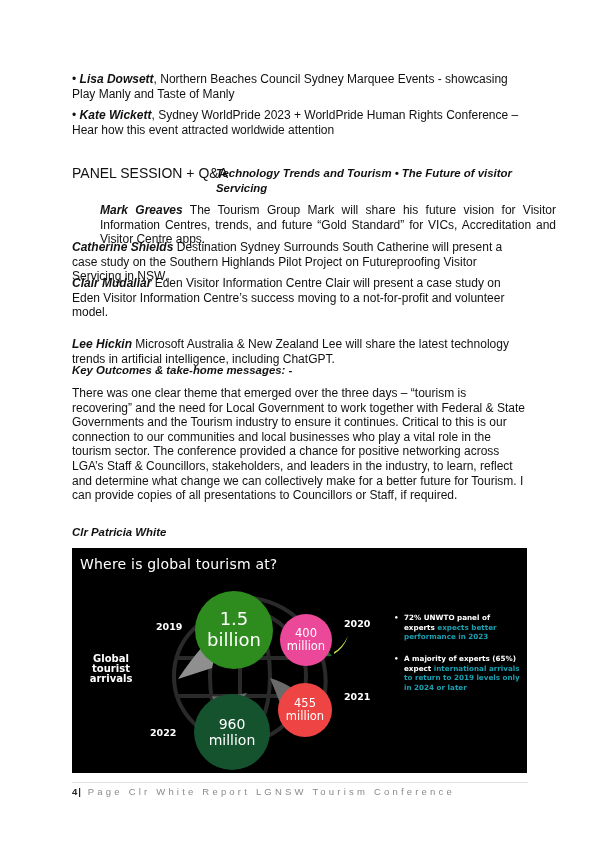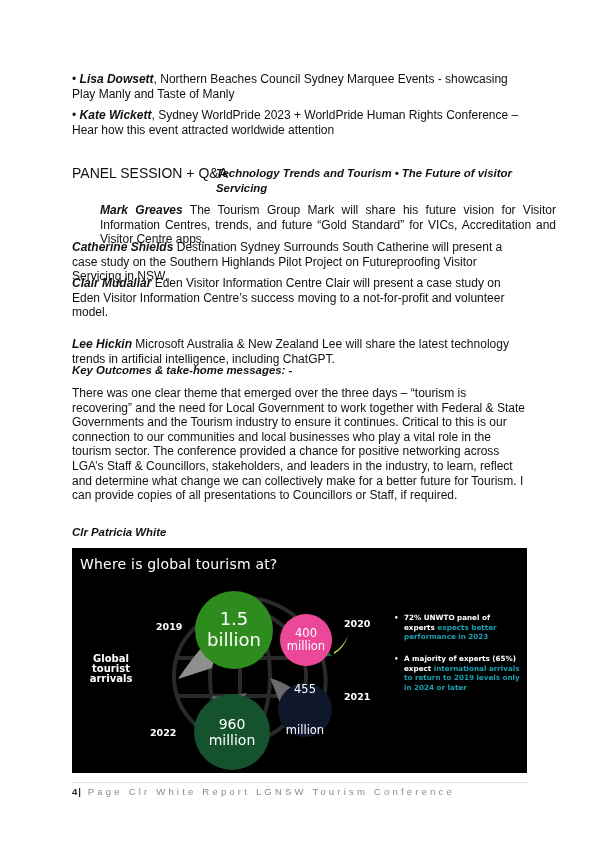--- a/index.html
+++ b/index.html
@@ -90,21 +90,21 @@
   <div class="lbl" style="left:78px; top:179px;">2022</div>
 
   <div class="circ" style="left:123px; top:43px; width:78px; height:78px; background:#2e8b1e; font-size:18px;">
     <span>1.5</span>
     <span>billion</span>
   </div>
   <div class="circ" style="left:208px; top:66px; width:52px; height:52px; background:#ec4899; font-size:11.5px;">
     <span>400</span>
     <span>million</span>
   </div>
-  <div class="circ" style="left:206px; top:135px; width:54px; height:54px; background:#0f172a; font-size:11.5px;justify-content:space-between;">
+  <div class="circ" style="left:206px; top:135px; width:54px; height:54px; background:#ef4444; font-size:11.5px;">
     <span>455</span>
     <span>million</span>
   </div>
   <div class="circ" style="left:122px; top:146px; width:76px; height:76px; background:#14532d; font-size:14px;">
     <span>960</span>
     <span>million</span>
   </div>
 
   <div class="bul" style="top:65px;">
     <span class="dot">•</span>

